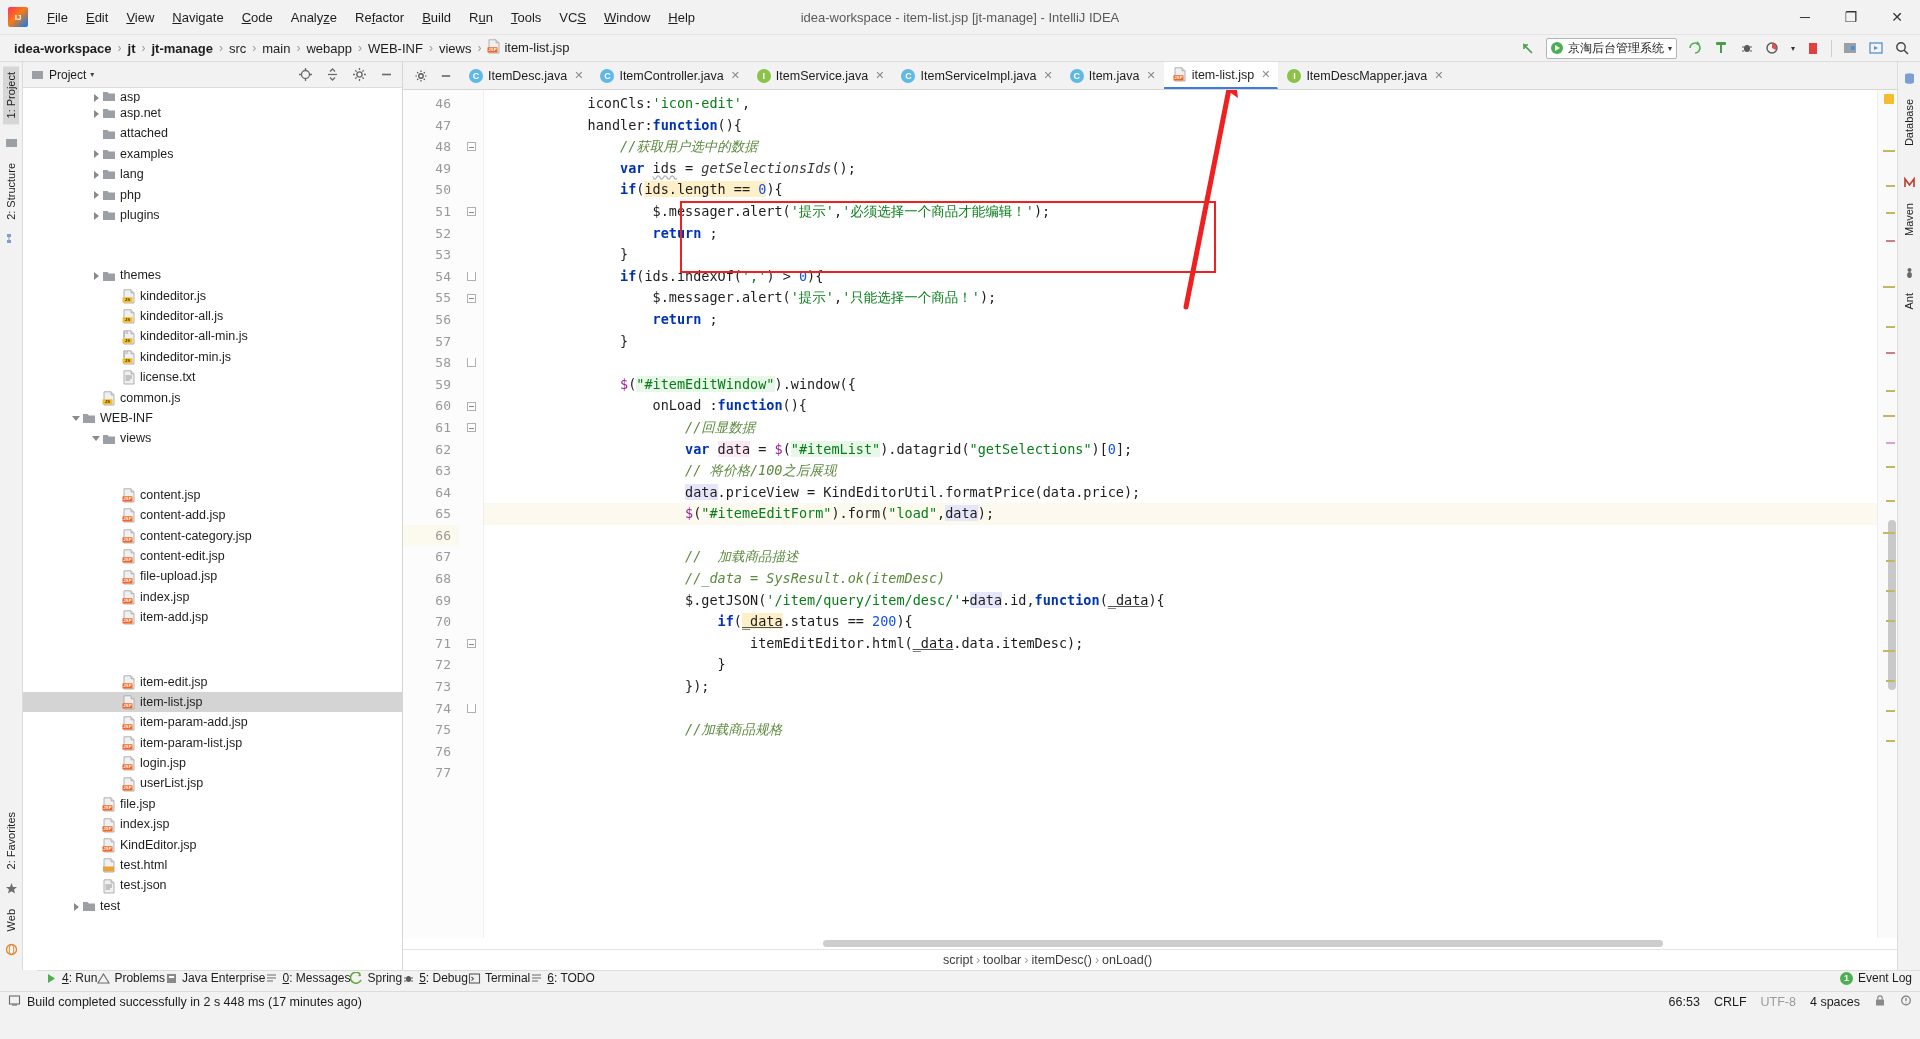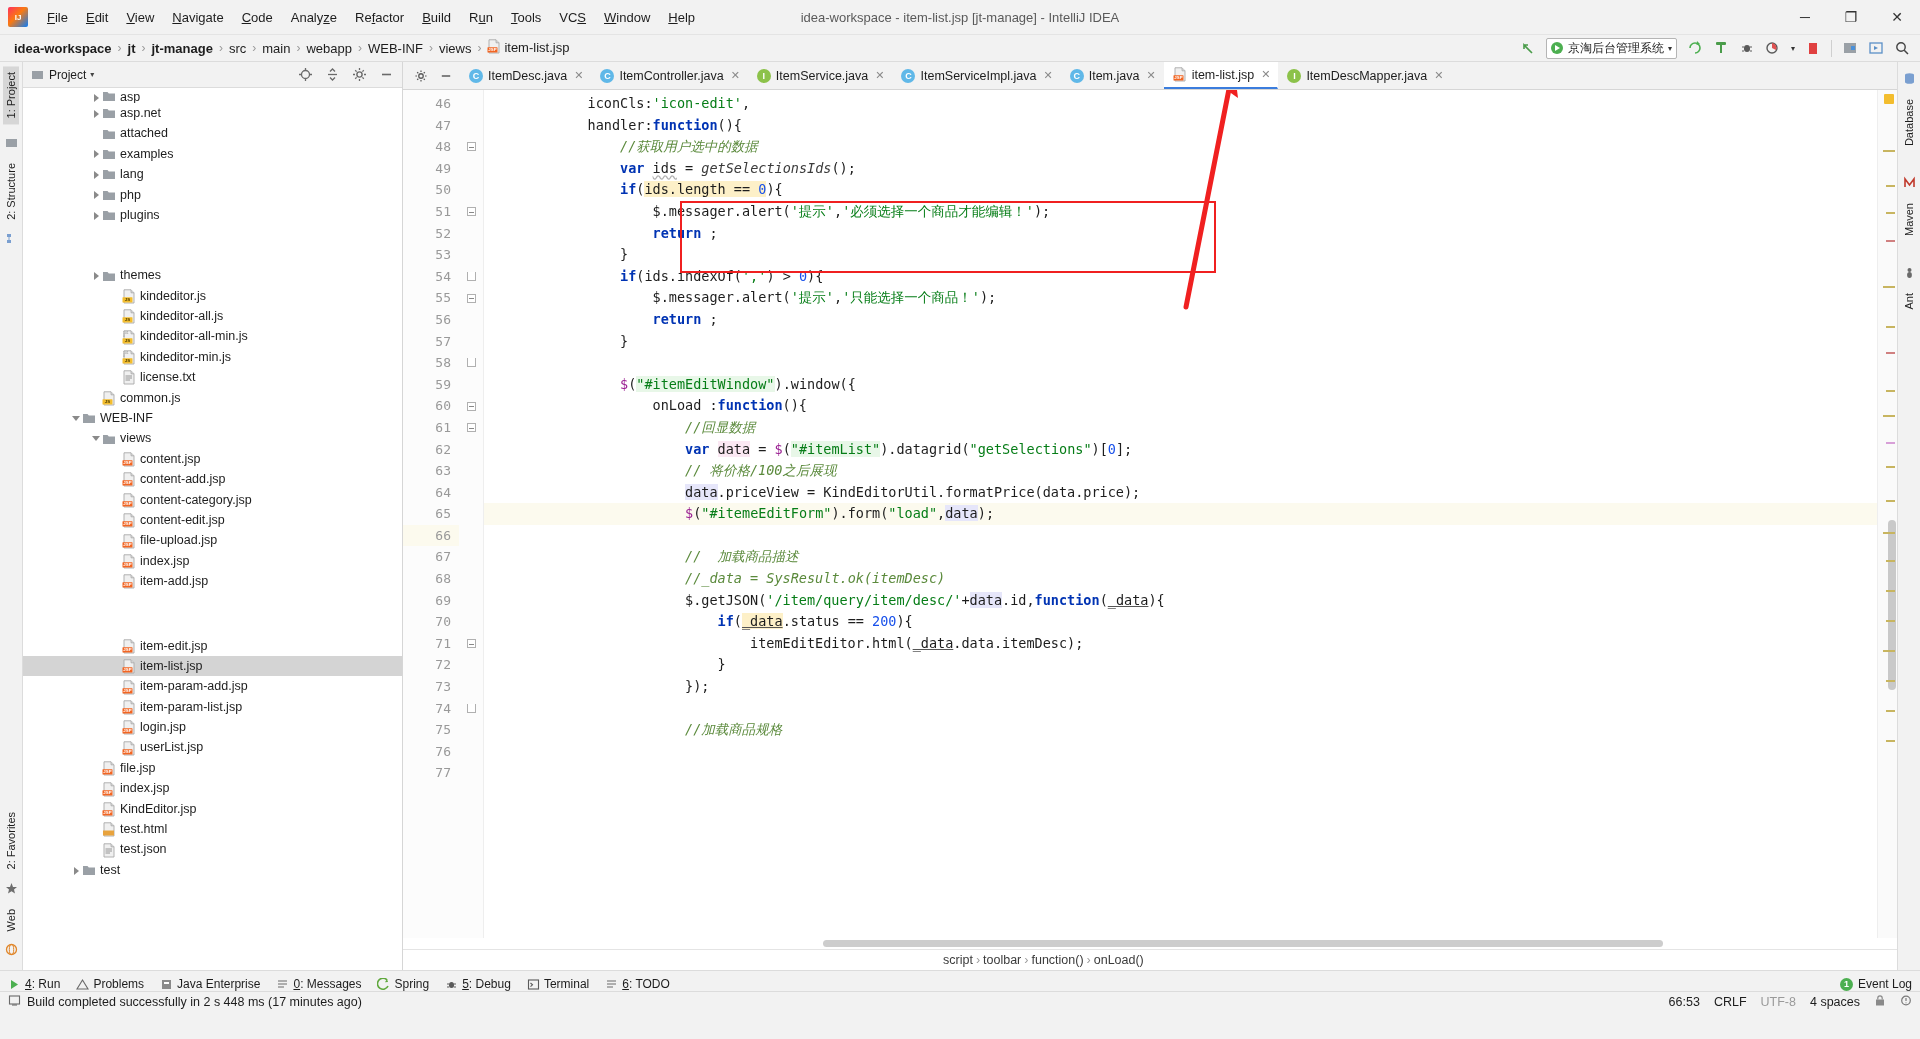--- a/index.html
+++ b/index.html
@@ -131,21 +131,21 @@
     display:flex; align-items:center; font-size:12.5px; padding-left:540px; color:#3b3b3b; gap:3px; }
   .ed-crumbs .sep{ color:#9a9a9a; }
 
   
   .hscroll{ height:11px; background:#fff; position:relative; }
   .hscroll .thumb{ position:absolute; left:420px; width:840px; top:2px; height:7px;
     background:#cdcdcd; border-radius:4px; }
 
   
   .toolbar-bottom{ height:21px; background:#f2f2f2; border-top:1px solid #dcdcdc;
-    display:flex; align-items:flex-end; padding:0 8px; gap:16px; font-size:12px; }
+    display:flex; align-items:flex-start; padding:0 8px; font-size:12px;margin-left:37px; }
   .twb{ display:flex; align-items:center; gap:4px; cursor:default; }
   .twb u{ text-decoration:underline; }
   .tw-right{ margin-left:auto; display:flex; align-items:center; gap:5px; }
   .evt-badge{ width:13px; height:13px; border-radius:50%; background:#4caf50;
     color:#fff; font-size:9px; display:flex; align-items:center; justify-content:center; font-weight:bold;}
 
   
   .statusbar{ height:21px; background:#f2f2f2; border-top:1px solid #dcdcdc;
     display:flex; align-items:center; padding:0 8px; font-size:12.5px; }
   .status-left{ display:flex; align-items:center; gap:6px; }
@@ -469,21 +469,21 @@
             </svg></span>
           <span class="tlbl">WEB-INF</span>
         </div>
         <div class="trow" style="padding-left: 68px;">
           <span class="arrow open"></span>
           <span class="ticon"><svg width="14" height="14" viewBox="0 0 14 14">
               <path d="M1 3 H5.5 L6.8 4.5 H13 V12 H1 Z" fill="#9aa0a6"></path>
             </svg></span>
           <span class="tlbl">views</span>
         </div>
-        <div class="trow" style="padding-left: 88px;">
+        <div class="trow" style="padding-left: 88px; margin-top: 36px;">
           <span class="arrow "></span>
           <span class="ticon"><svg width="14" height="15" viewBox="0 0 14 15">
               <path d="M2 0.8 H9 L12 3.8 V14 H2 Z" fill="#f0f0f0" stroke="#a8a8a8" stroke-width="0.9"></path>
               <path d="M9 0.8 V3.8 H12" fill="#d8d8d8" stroke="#a8a8a8" stroke-width="0.8"></path>
               <rect x="0.5" y="8.2" width="10" height="5.3" rx="0.6" fill="#f26522"></rect>
               <text x="5.5" y="12.4" font-size="4.4" font-family="Liberation Sans" font-weight="bold" fill="#fff" text-anchor="middle">JSP</text>
             </svg></span>
           <span class="tlbl">content.jsp</span>
         </div>
         <div class="trow" style="padding-left: 88px;">
@@ -879,21 +879,21 @@
 
     <div class="hscroll">
       <div class="thumb"></div>
     </div>
 
     <div class="ed-crumbs" id="edcrumbs">
         <span>script</span>
         <span class="sep">›</span>
         <span>toolbar</span>
         <span class="sep">›</span>
-        <span>function()</span>
+        <span>itemDesc()</span>
         <span class="sep">›</span>
         <span>onLoad()</span>
       </div>
   </div>
 
   <div class="rail-r">
     <div class="rail-ic">
       <svg width="13" height="13" viewBox="0 0 13 13">
           <ellipse cx="6.5" cy="3" rx="4.5" ry="1.8" fill="#7a9fd0"></ellipse>
           <path d="M2 3 V10 A4.5 1.8 0 0 0 11 10 V3" fill="#7a9fd0"></path>

